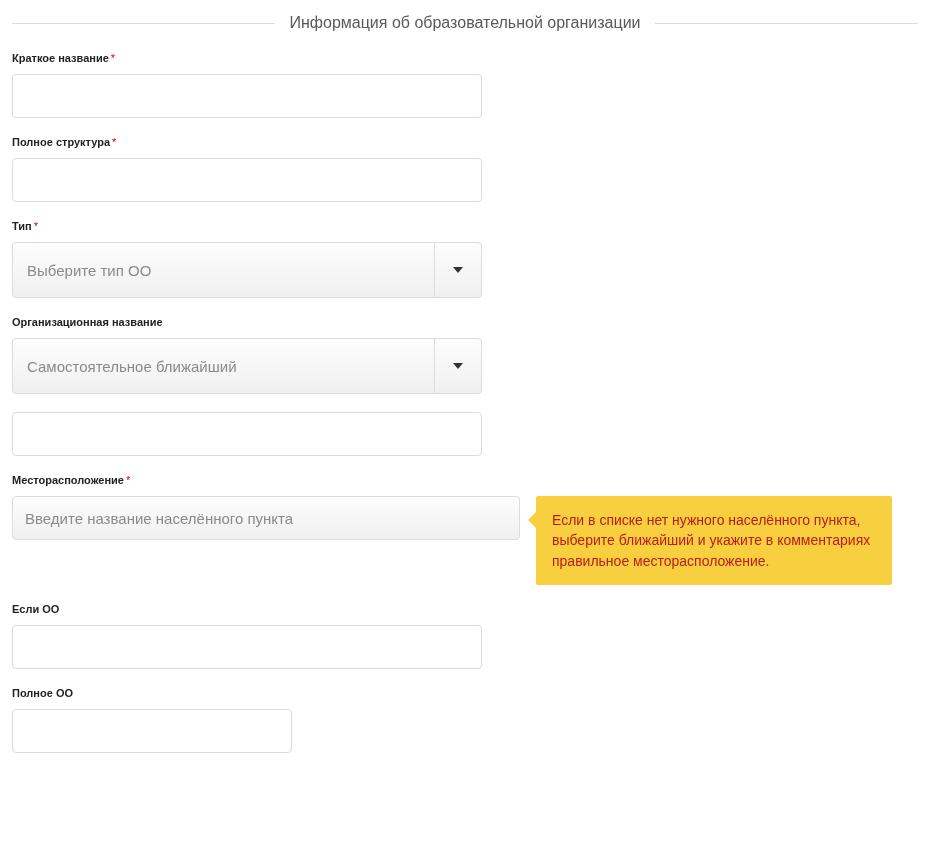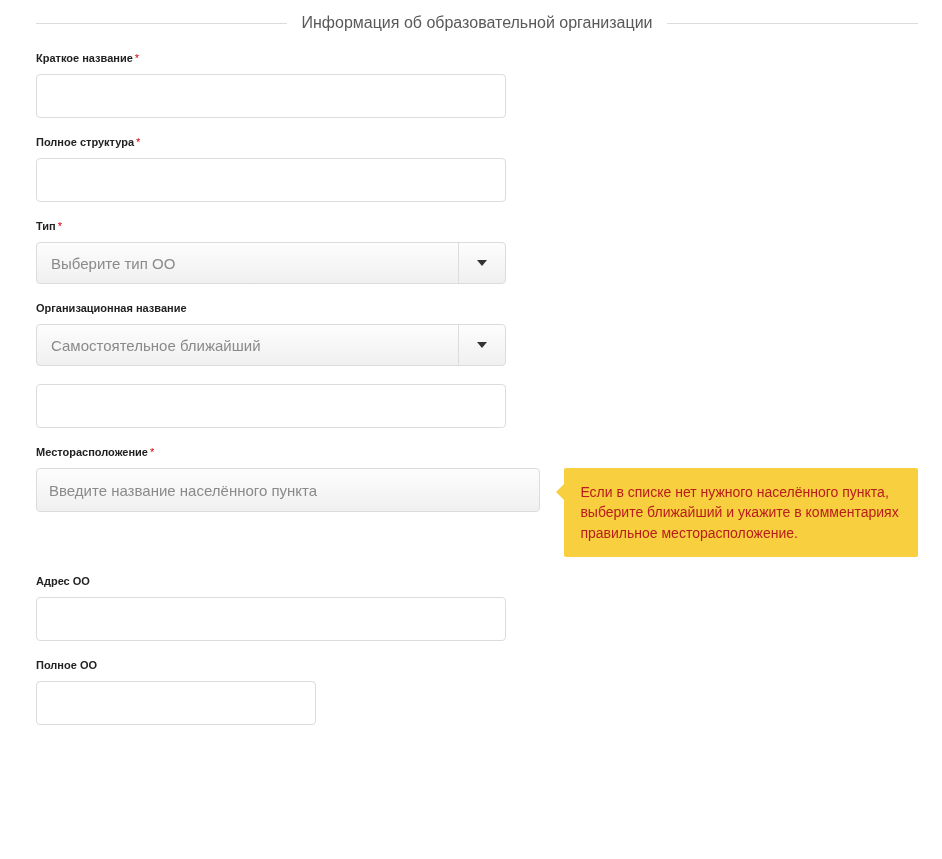--- a/index.html
+++ b/index.html
@@ -8,21 +8,21 @@
     padding: 0;
   }
   body {
     font-family: "Segoe UI", Arial, sans-serif;
     background: #ffffff;
     color: #333333;
     width: 942px;
     padding: 0;
   }
   .container {
-    padding: 0 24px 24px 36px;
+    padding: 0 24px 24px 12px;
   }
   .section-header {
     display: flex;
     align-items: center;
     color: #555555;
     font-size: 16px;
     margin: 14px 0 20px 0;
   }
   .section-header .line {
     flex: 1;
@@ -68,21 +68,21 @@
   }
   .text-input.grey {
     background: linear-gradient(#fdfdfd, #f0f0f0);
   }
   .text-input::placeholder {
     color: #8a8a8a;
   }
   .select-wrap {
     display: inline-flex;
     width: 470px;
-    height: 42px;
+    height: 56px;
     border: 1px solid #dcdcdc;
     border-radius: 4px;
     background: linear-gradient(#fdfdfd, #f0f0f0);
     align-items: stretch;
     cursor: pointer;
     overflow: hidden;
   }
   .select-value {
     flex: 1;
     display: flex;
@@ -98,21 +98,21 @@
     align-items: center;
     justify-content: center;
   }
   .select-arrow svg {
     width: 10px;
     height: 6px;
   }
   .location-row {
     display: flex;
     align-items: flex-start;
-    gap: 24px;
+    gap: 16px;
   }
   .tooltip-box {
     position: relative;
     background: #f8cf3e;
     color: #b91c1c;
     font-size: 14px;
     line-height: 1.45;
     padding: 14px 16px;
     border-radius: 2px;
     width: 356px;
@@ -193,21 +193,21 @@
     <div class="location-row">
       <input type="text" class="text-input wide grey" placeholder="Введите название населённого пункта" style="">
       <div class="tooltip-box">
         <span>Если в списке нет нужного населённого пункта, выберите ближайший и укажите в комментариях правильное месторасположение.</span>
       </div>
     </div>
   </div>
 
   <div class="form-row">
     <label class="form-label">
-      <span>Адрес ОО</span>
+      <span>Если ОО</span>
     </label>
     <input type="text" class="text-input" value="" style="">
   </div>
 
   <div class="form-row">
     <label class="form-label">
       <span>Полное ОО</span>
     </label>
     <input type="text" class="text-input narrow" value="" style="">
   </div>

